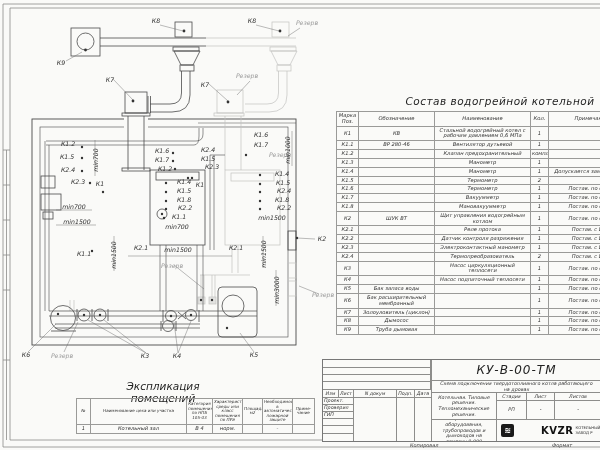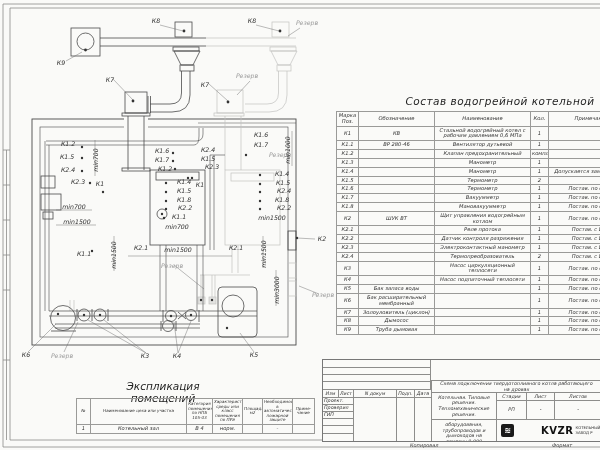--- a/index.html
+++ b/index.html
@@ -452,20 +452,23 @@
   <div class="cell noL" style="left:0;top:37px;width:30px;height:7px;justify-content:flex-start;padding-left:1px;">Проект.</div>
   <div class="cell noL" style="left:0;top:44px;width:30px;height:7px;justify-content:flex-start;padding-left:1px;">Проверил</div>
   <div class="cell noL" style="left:0;top:51px;width:30px;height:7px;justify-content:flex-start;padding-left:1px;">ГИП</div>
   <div class="cell" style="left:30px;top:37px;width:43px;height:44px;"></div>
   <div class="cell" style="left:73px;top:37px;width:18px;height:44px;"></div>
   <div class="cell" style="left:91px;top:37px;width:17px;height:44px;"></div>
   <div class="cell noL" style="left:0;top:58px;width:30px;height:7px;"></div>
   <div class="cell noL" style="left:0;top:65px;width:30px;height:8px;"></div>
   <div class="cell noL" style="left:0;top:73px;width:30px;height:8px;"></div>
 
+  <div class="cell noT" style="left:108px;top:0;width:170px;height:20px;">
+    <span class="docnum">КУ-В-00-ТМ</span>
+  </div>
   <div class="cell" style="left:108px;top:20px;width:170px;height:12px;padding:0 8px;">Схема подключения твердотопливного котла работающего на дровах</div>
   <div class="cell" style="left:108px;top:32px;width:65px;height:27px;padding:0 3px;">Котельная. Типовые решения. Тепломеханические решения.</div>
   <div class="cell" style="left:173px;top:32px;width:30px;height:8px;">Стадия</div>
   <div class="cell" style="left:203px;top:32px;width:28px;height:8px;">Лист</div>
   <div class="cell" style="left:231px;top:32px;width:47px;height:8px;">Листов</div>
   <div class="cell" style="left:173px;top:40px;width:30px;height:19px;">РП</div>
   <div class="cell" style="left:203px;top:40px;width:28px;height:19px;">-</div>
   <div class="cell" style="left:231px;top:40px;width:47px;height:19px;">-</div>
   <div class="cell" style="left:108px;top:59px;width:65px;height:22px;padding:0 3px;">План расстановки оборудования, трубопроводов и дымоходов на отметку 0,000</div>
   <div class="cell" style="left:173px;top:59px;width:105px;height:22px;justify-content:flex-start;padding-left:4px;">

